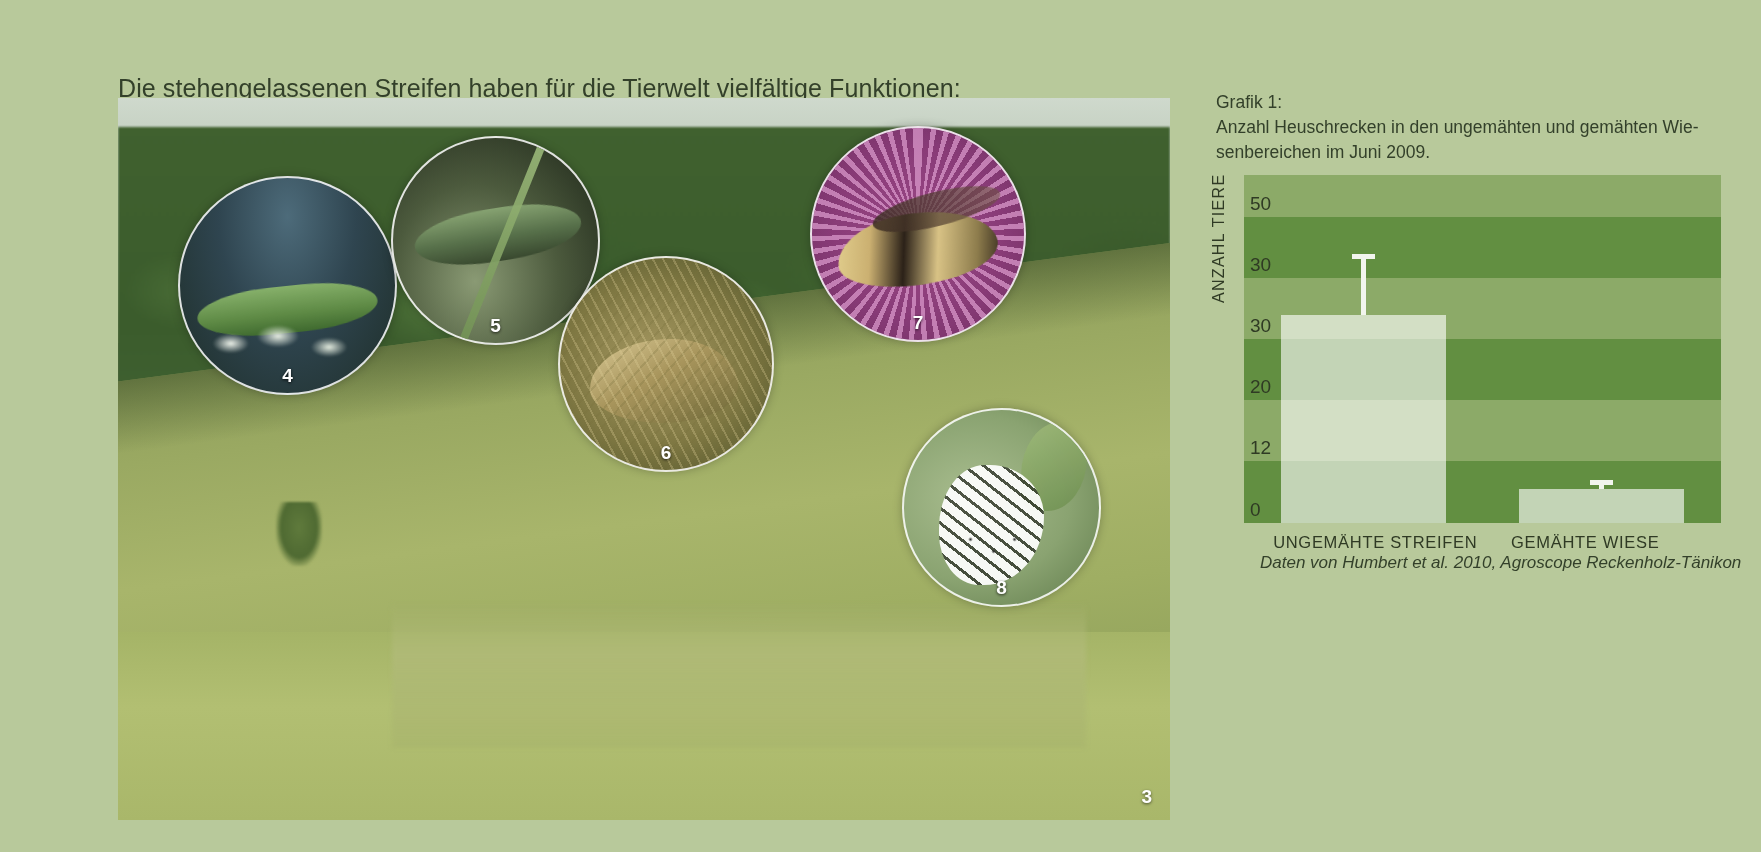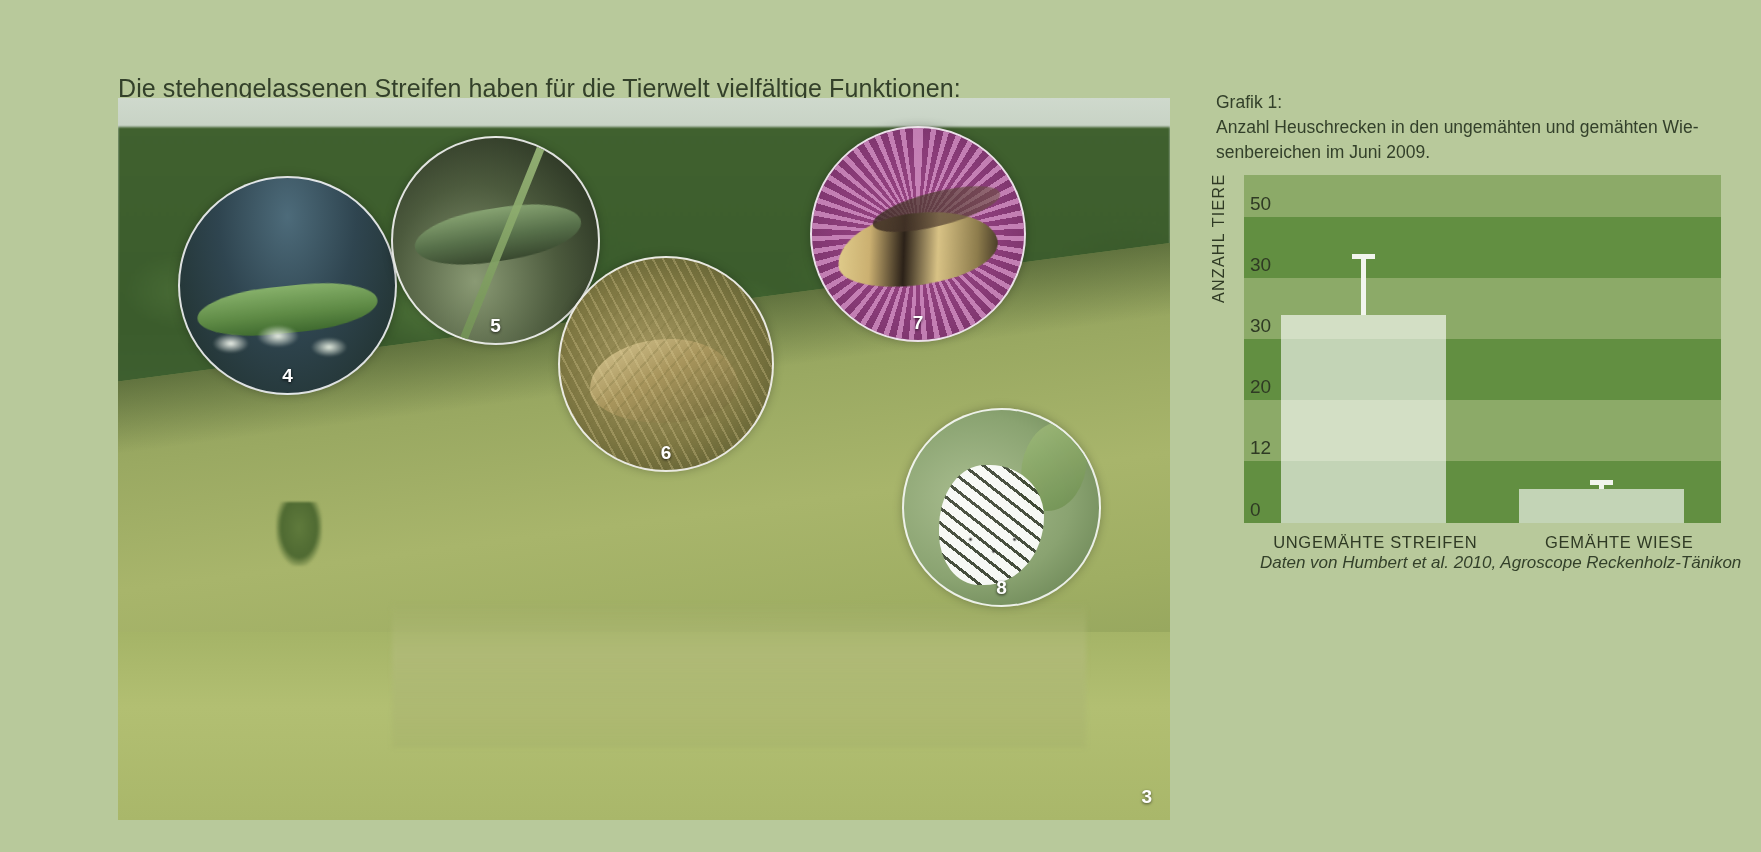--- a/index.html
+++ b/index.html
@@ -244,21 +244,21 @@
         <div class="band light" style="top: 0px; height: 42.7368px;"></div>
         <div class="bar" style="left: 36.9675px; width: 164.565px; top: 140.421px; height: 207.579px;"></div>
         <div class="errbar" style="left: 116.75px; top: 79.3684px; height: 61.0526px;"></div>
         <div class="errcap" style="left: 107.75px; top: 79.3684px;"></div>
         <div class="bar" style="left: 275.467px; width: 164.565px; top: 314.421px; height: 33.5789px;"></div>
         <div class="errbar" style="left: 355.25px; top: 305.263px; height: 9.15789px;"></div>
         <div class="errcap" style="left: 346.25px; top: 305.263px;"></div>
       </div>
     <div id="cats">
         <div class="catlabel" style="left: 40px; width: 238.5px; top: 358px;">UNGEMÄHTE STREIFEN</div>
-        <div class="catlabel" style="left: 284px; width: 238.5px; top: 358px;">GEMÄHTE WIESE</div>
+        <div class="catlabel" style="left: 250px; width: 238.5px; top: 358px;">GEMÄHTE WIESE</div>
       </div>
     <div id="chart-source">Daten von Humbert et al. 2010, Agroscope Reckenholz-Tänikon</div>
   <div class="tick-label" style="top: 324px;">0</div>
       <div class="tick-label" style="top: 262.947px;">12</div>
       <div class="tick-label" style="top: 201.895px;">20</div>
       <div class="tick-label" style="top: 140.842px;">30</div>
       <div class="tick-label" style="top: 79.7895px;">30</div>
       <div class="tick-label" style="top: 18.7368px;">50</div>
     </div>
 </div>

